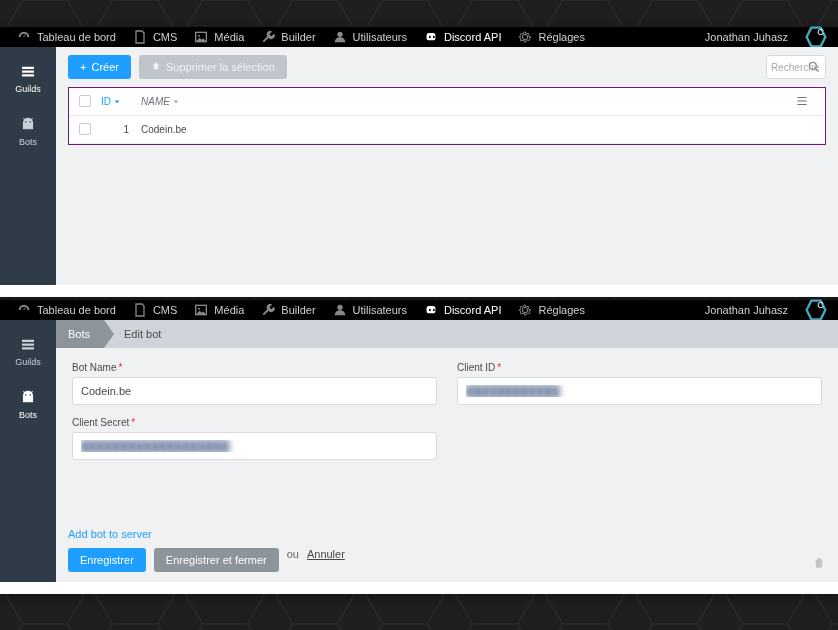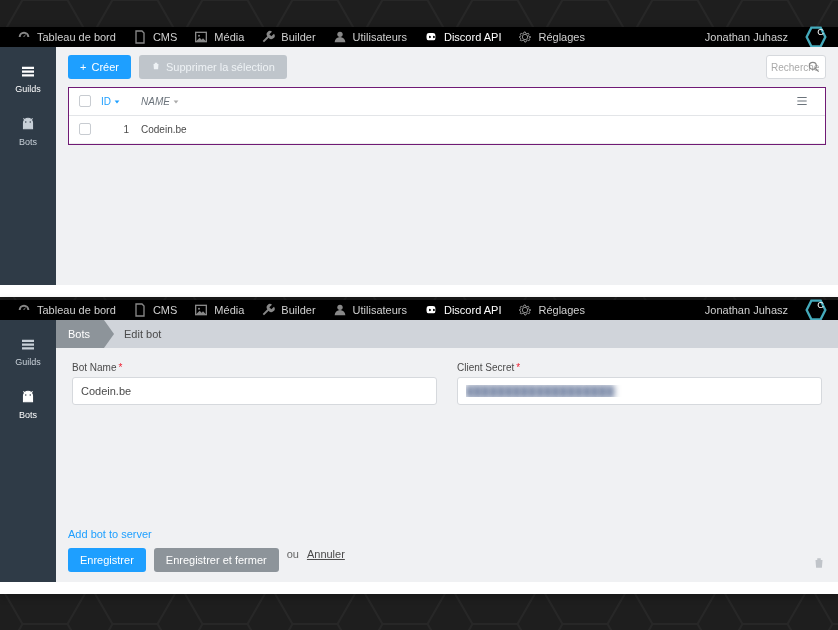--- a/index.html
+++ b/index.html
@@ -333,20 +333,24 @@
         <div class="bcitem second">
             <span>Edit bot</span>
           </div>
       </div>
       <div class="form">
         <div class="field">
           <label class="flabel"><span>Bot Name</span><span class="req">*</span></label>
           <input class="finput" value="Codein.be" style="">
         </div>
         <div class="field">
+          <label class="flabel"><span>Client ID</span><span class="req">*</span></label>
+          <input class="finput blur" value="████████████" style="">
+        </div>
+        <div class="field">
           <label class="flabel"><span>Client Secret</span><span class="req">*</span></label>
           <input class="finput blur" value="███████████████████" style="">
         </div>
       </div>
       <div class="formfooter">
         <a class="addlink">Add bot to server</a>
         <div class="footrow">
           <button class="btn primary">Enregistrer</button>
           <button class="btn gray">Enregistrer et fermer</button>
           <span class="ou">ou</span>

